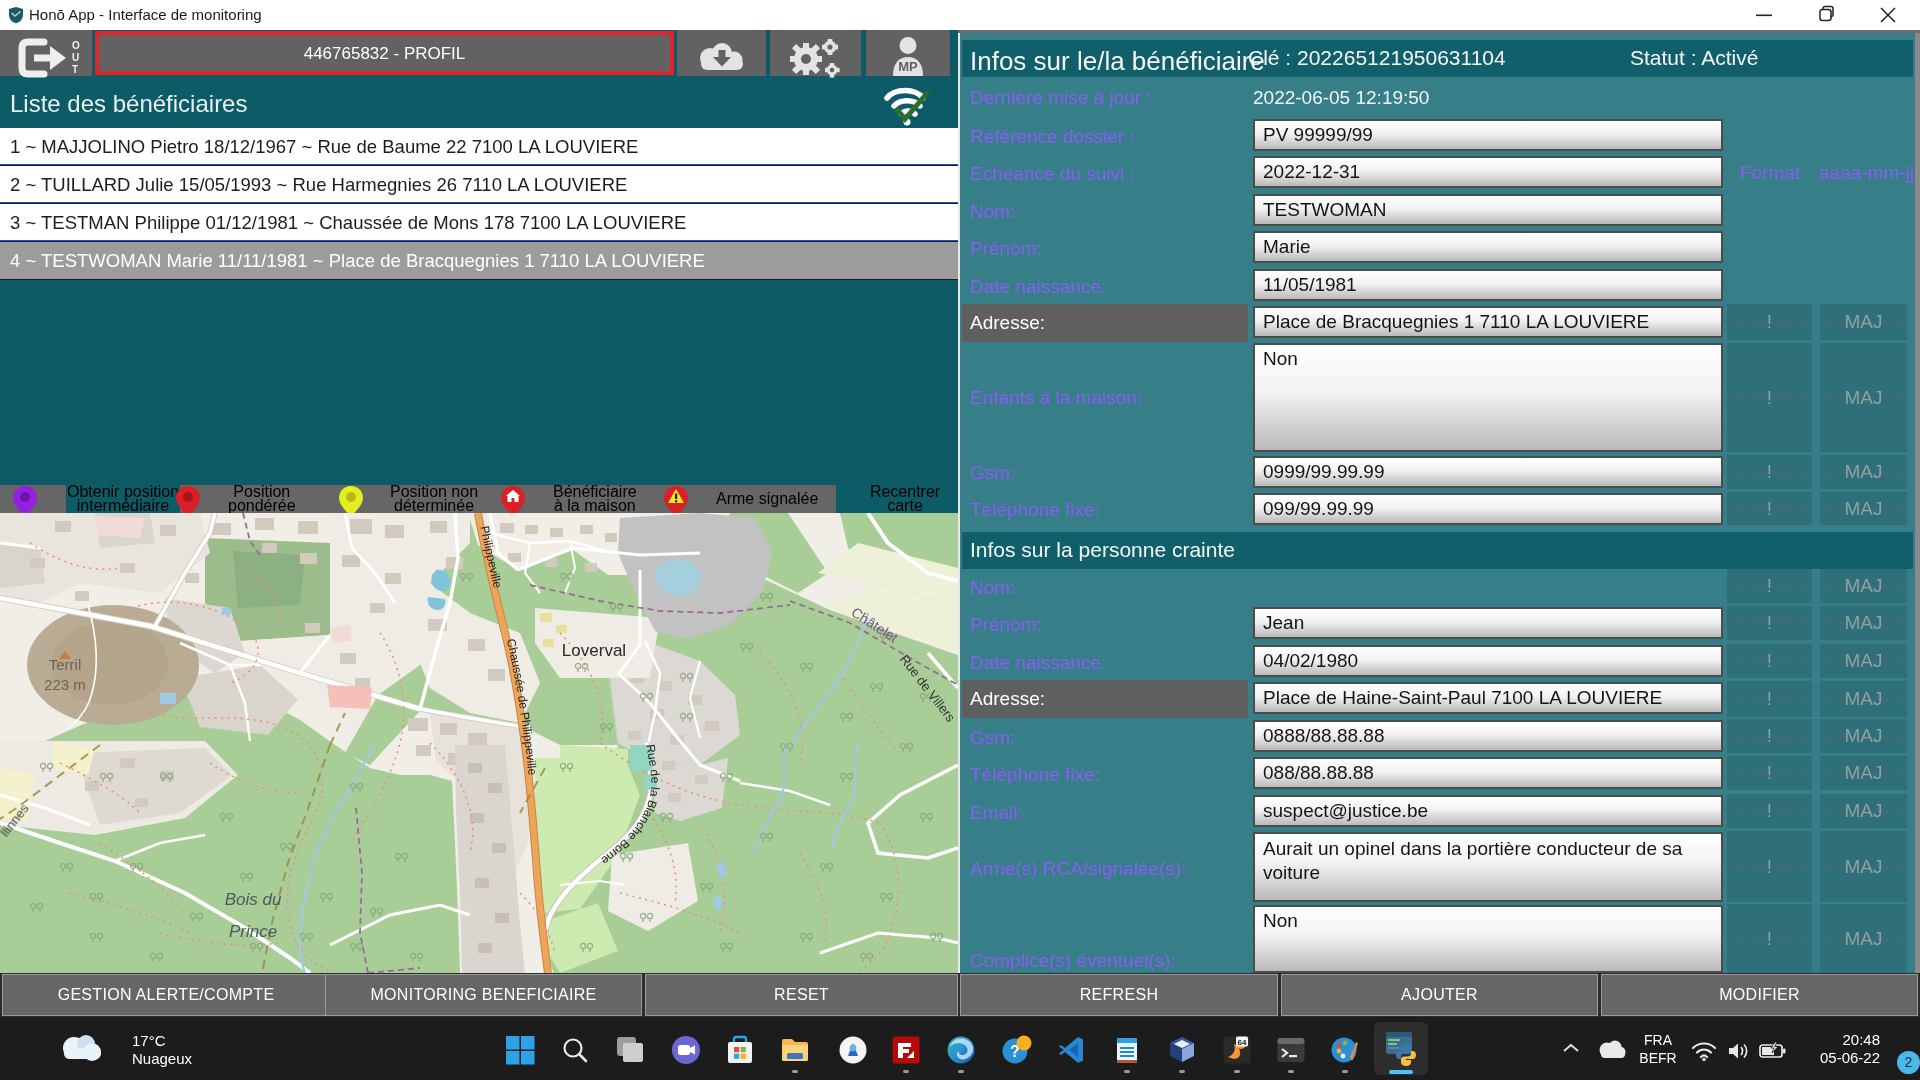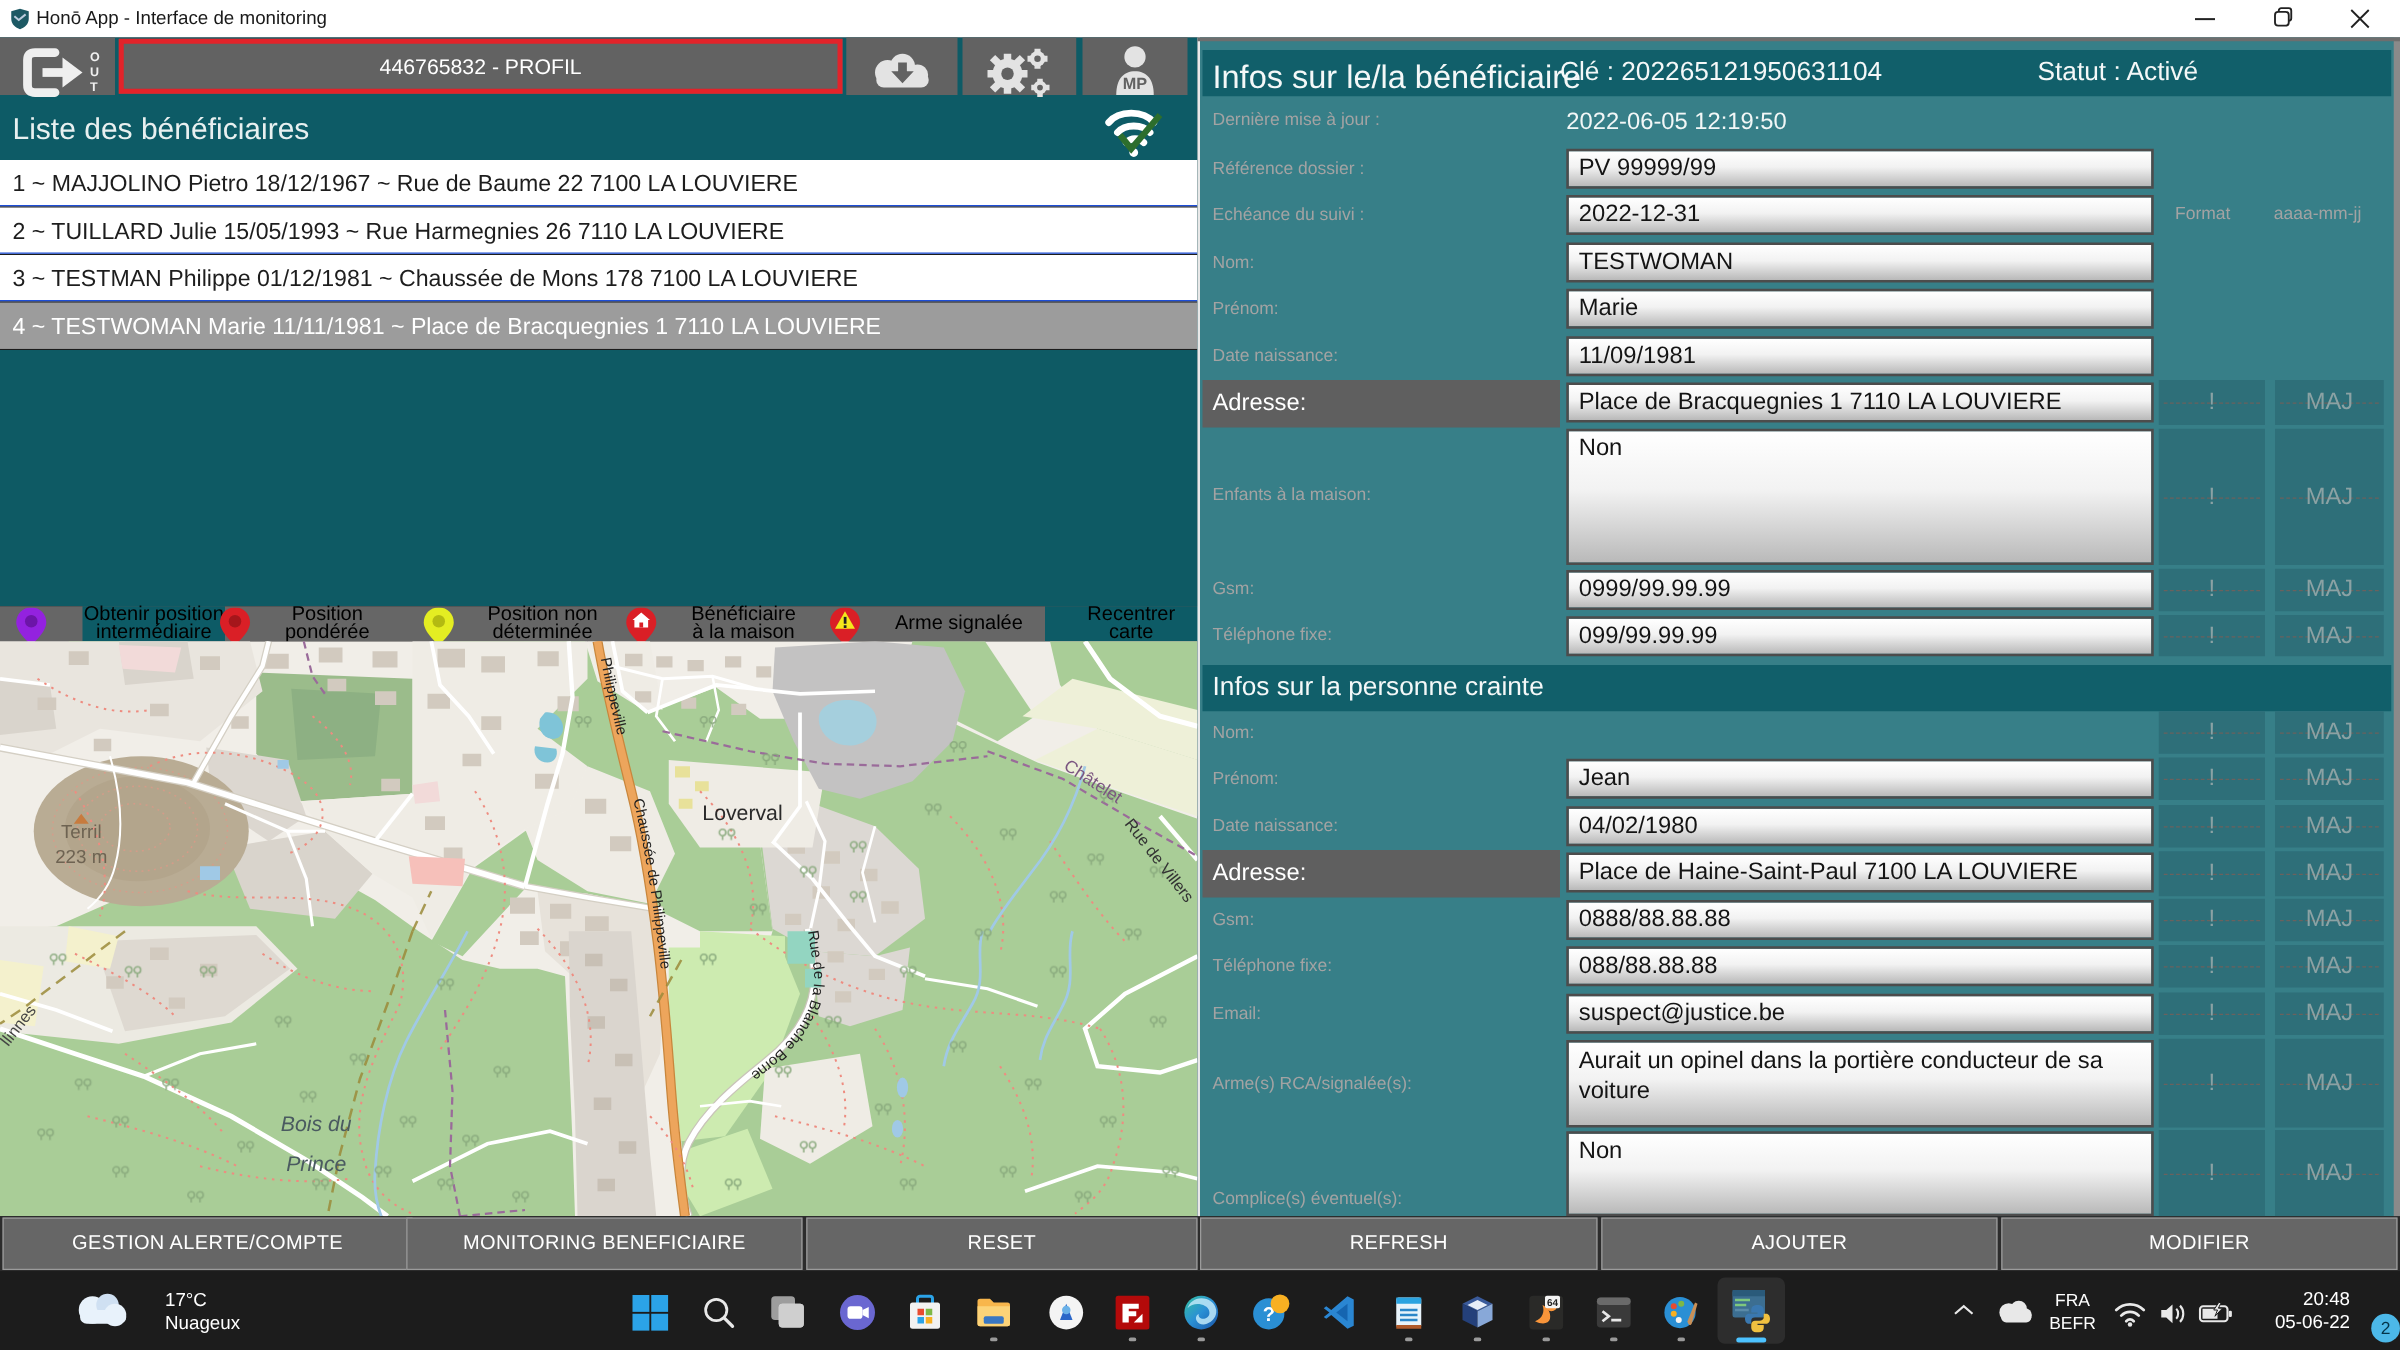--- a/index.html
+++ b/index.html
@@ -34,21 +34,21 @@
   .leglab { position:absolute; top:485px; height:28px; display:flex; align-items:center;
      text-align:center; line-height:14px;margin-left:16px; }
   .legchip { background:#0d5b66; justify-content:center; }
 
   
   #map { left:0; top:513px; width:958px; height:460px; }
 
   
   #rpanel { left:958px; top:30px; width:962px; height:943px; background:#377f88;
      border-left:2px solid #e8e8e8; color:#f2f7f7; }
-  .rlab { position:absolute; left:12px; font-size:14px; color:#a3a3a3; }
+  .rlab { position:absolute; left:12px; font-size:19px; color:#8b5cf6; }
   .rlabsel { position:absolute; left:4px; width:286px; background:#5f5f5f; color:#fff;
      font-size:19px; }
   .field { position:absolute; left:295px; width:470px; background:linear-gradient(#ffffff 0%, #f2f2f2 45%, #b9b9b9 100%);
      border:2px solid #4c4c4c; color:#141414; font-size:19px; padding:3px 0 0 8px; }
   .fval { position:absolute; left:295px; color:#f2f7f7; font-size:19px; }
   .btnx { position:absolute; background:#2e6f79; color:#8ba2a4; font-size:19px;
      text-align:center; }
   .btnx i { font-style:normal; position:relative; }
   .btnx:before { content:""; position:absolute; left:4px; right:4px; top:50%;
      border-top:1px dashed rgba(140,90,80,.65); }
@@ -526,21 +526,21 @@
   <div class="rlab" style="left:1740px;top:162px;">Format</div>
   <div class="rlab" style="left:1819px;top:162px;">aaaa-mm-jj</div>
 
   <div class="rlab" style="left:970px;top:201px;">Nom:</div>
   <div class="field" style="left:1253px;top:194px;height:32px;">TESTWOMAN</div>
 
   <div class="rlab" style="left:970px;top:238px;">Prénom:</div>
   <div class="field" style="left:1253px;top:231px;height:32px;">Marie</div>
 
   <div class="rlab" style="left:970px;top:276px;">Date naissance:</div>
-  <div class="field" style="left:1253px;top:269px;height:32px;">11/09/1981</div>
+  <div class="field" style="left:1253px;top:269px;height:32px;">11/05/1981</div>
 
   <div class="rlabsel" style="left:962px;top:304px;height:38px;line-height:38px;padding-left:8px;">Adresse:</div>
   <div class="field" style="left:1253px;top:306px;height:32px;">Place de Bracquegnies 1 7110 LA LOUVIERE</div>
   <div class="btnx" style="left:1727px;top:304px;width:85px;height:36px;line-height:36px;"><i>!</i></div>
   <div class="btnx" style="left:1820px;top:304px;width:87px;height:36px;line-height:36px;"><i>MAJ</i></div>
 
   <div class="rlab" style="left:970px;top:387px;">Enfants à la maison:</div>
   <div class="field" style="left:1253px;top:343px;height:109px;">Non</div>
   <div class="btnx" style="left:1727px;top:343px;width:85px;height:109px;line-height:109px;"><i>!</i></div>
   <div class="btnx" style="left:1820px;top:343px;width:87px;height:109px;line-height:109px;"><i>MAJ</i></div>

